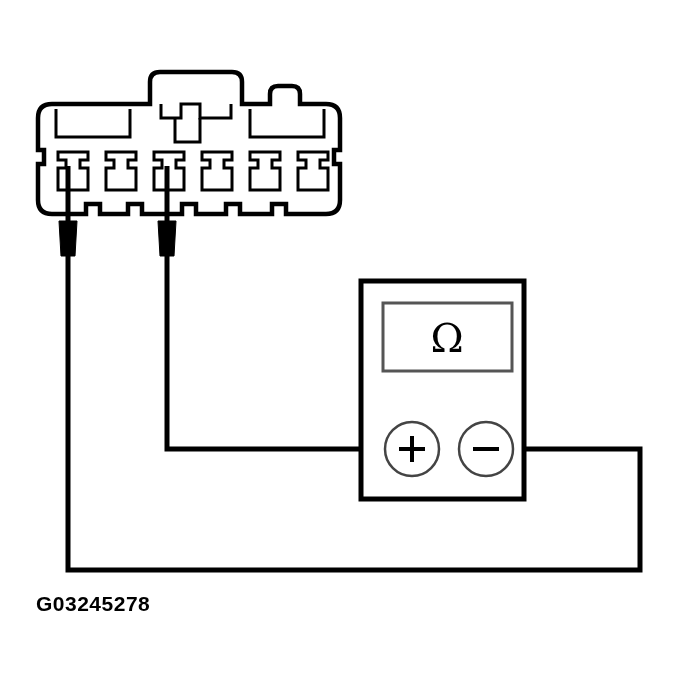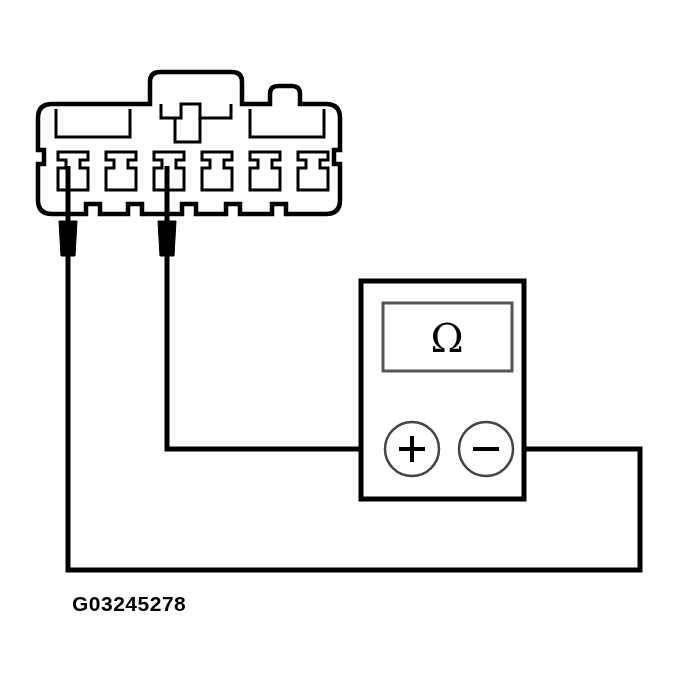--- a/index.html
+++ b/index.html
@@ -30,21 +30,20 @@
   .fig-caption {
     position: absolute;
     left: 36px;
     top: 592px;
     font-family: "Liberation Sans", sans-serif;
     font-size: 21px;
     font-weight: bold;
     letter-spacing: 0.5px;
     color: #000000;
     white-space: nowrap;
-    margin-left: 36px;
   }
   .shell-outline {
     fill: #ffffff;
     stroke: #000000;
     stroke-width: 4.5;
     stroke-linejoin: miter;
   }
   .cavity {
     fill: #ffffff;
     stroke: #000000;

